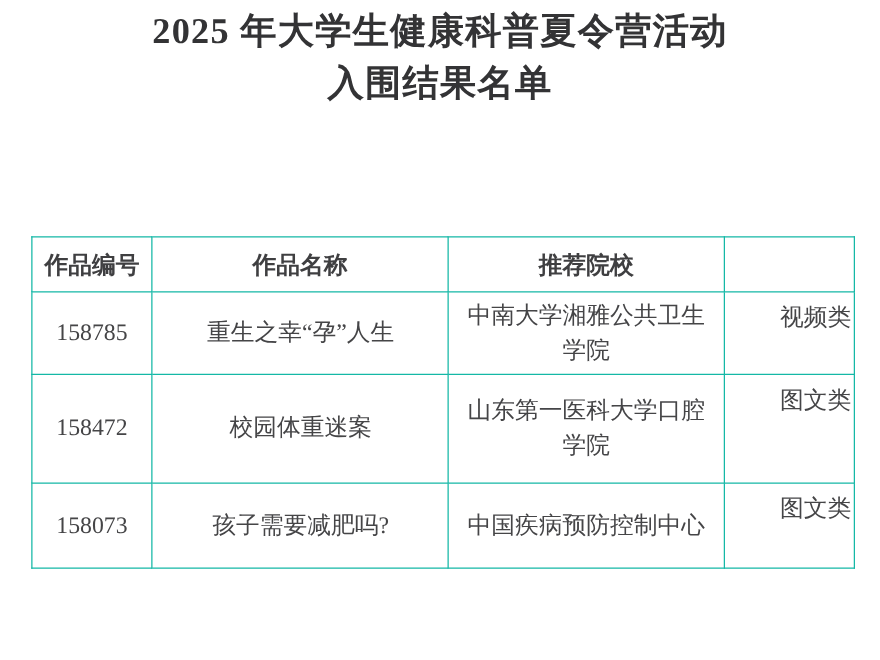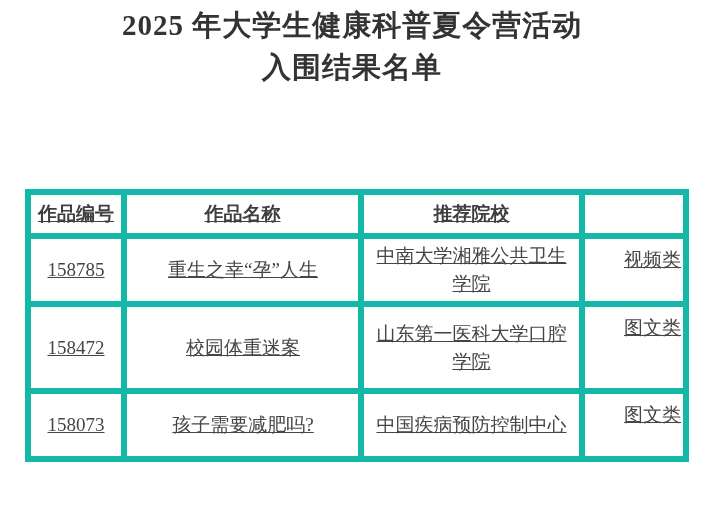--- a/index.html
+++ b/index.html
@@ -34,23 +34,22 @@
     position: absolute;
     left: 25px;
     top: 189px;
     width: 658px;
     border-collapse: collapse;
     table-layout: fixed;
     color: #454547;
   }
   .results-table th,
   .results-table td {
-    border: 6px solid #14b8a6;
+    border: 1px solid #14b8a6;
     overflow: hidden;
-    text-decoration: underline;
   }
   .results-table th {
     font-family: "Liberation Sans", sans-serif;
     font-weight: bold;
     font-size: 19px;
     color: #3f3f41;
     text-align: center;
     vertical-align: middle;
     padding: 0;
   }

